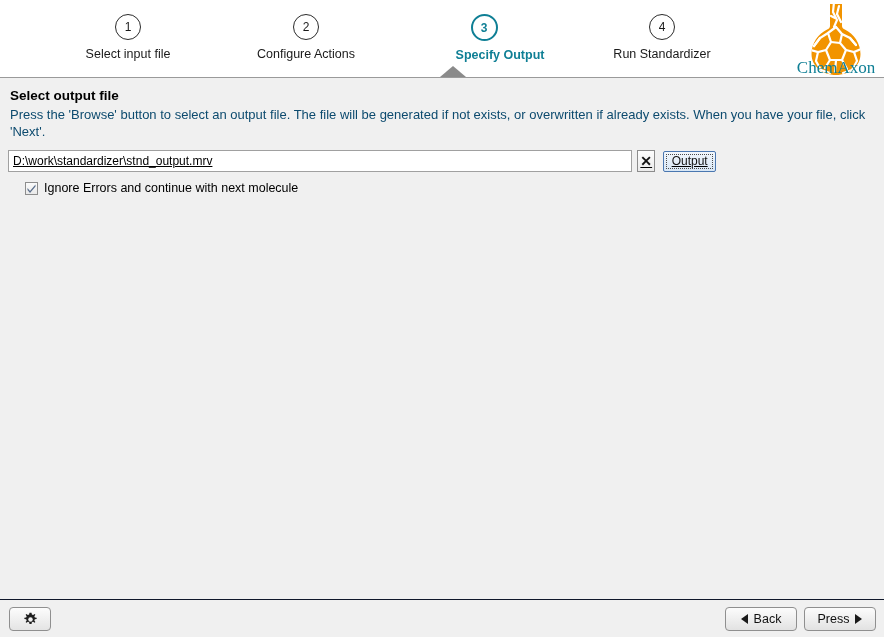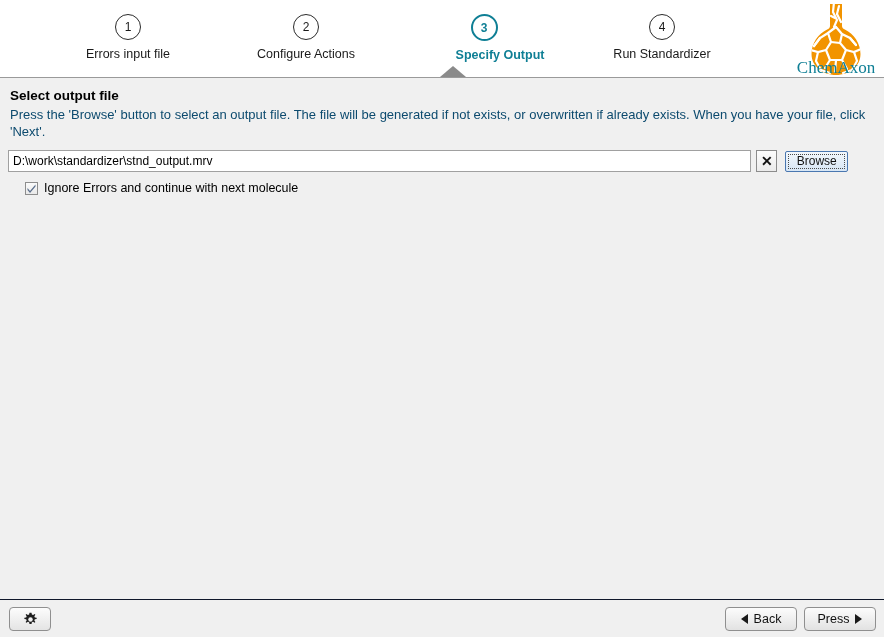--- a/index.html
+++ b/index.html
@@ -137,25 +137,26 @@
     width: 862px;
     font-size: 13px;
     line-height: 17px;
     color: #0c4a6e;
   }
 
   .file-row {
     position: absolute;
     left: 8px;
     top: 72px;
-    width: 840px;
+    width: 708px;
     height: 22px;
     display: flex;
     align-items: center;
     gap: 0;
+    text-decoration: underline;
   }
 
   .file-input {
     width: 773px;
     height: 22px;
     border: 1px solid #a0a0a0;
     background: #ffffff;
     font-family: "Liberation Sans", sans-serif;
     font-size: 12px;
     color: #000;
@@ -301,21 +302,21 @@
 <body>
 
 <div class="app">
 
   <div class="header">
 
     <div class="steps">
 
       <div class="step">
         <div class="step-circle">1</div>
-        <div class="step-label">Errors input file</div>
+        <div class="step-label">Select input file</div>
       </div>
 
       <div class="step">
         <div class="step-circle">2</div>
         <div class="step-label">Configure Actions</div>
       </div>
 
       <div class="step active">
         <div class="step-circle">3</div>
         <div class="step-label">Specify Output</div>
@@ -371,21 +372,21 @@
     <div class="page-title">Select output file</div>
 
     <div class="page-desc">Press the 'Browse' button to select an output file. The file will be generated if not exists, or overwritten if already exists. When you have your file, click 'Next'.</div>
 
     <div class="file-row">
       <input class="file-input" type="text" value="D:\work\standardizer\stnd_output.mrv" style="">
       <div class="clear-btn">
         <span>✕</span>
       </div>
       <div class="browse-btn">
-        <span>Browse</span>
+        <span>Output</span>
       </div>
     </div>
 
     <div class="check-row">
       <div class="checkbox">
         <svg width="11" height="11" viewBox="0 0 11 11">
           <path d="M1.5 5 L4 8 L9.5 1.5 L9.5 3.5 L4 10 L1.5 7 Z" fill="#5a6e8c"></path>
         </svg>
       </div>
       <div class="check-label">Ignore Errors and continue with next molecule</div>

